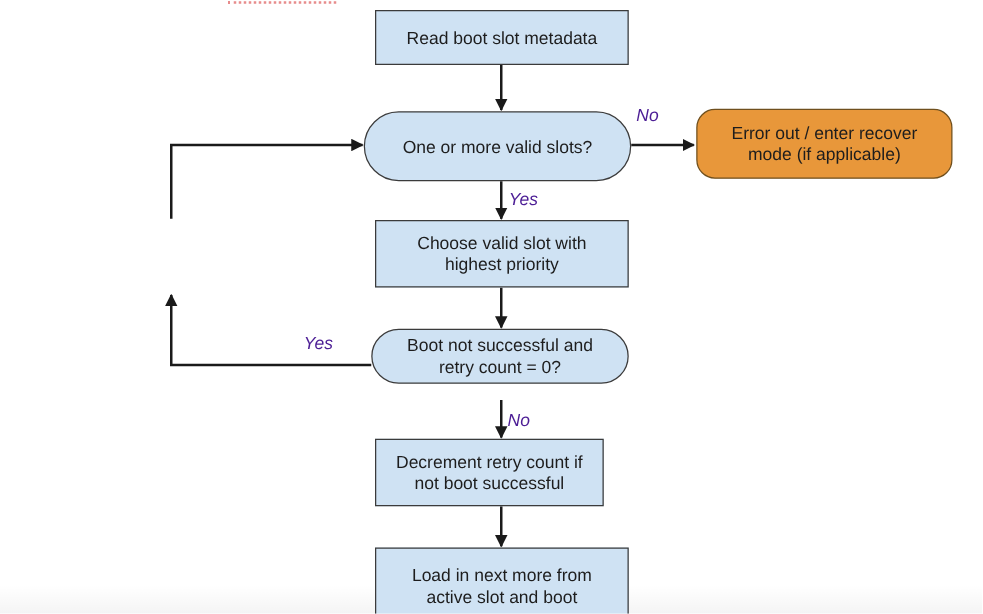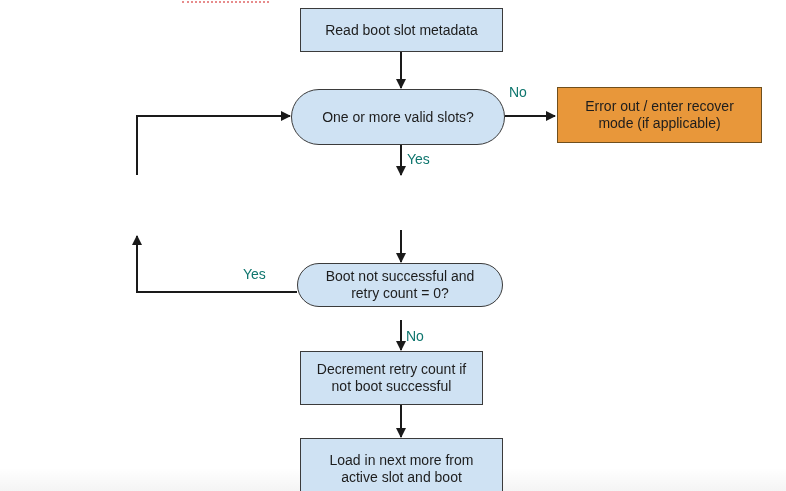--- a/index.html
+++ b/index.html
@@ -34,22 +34,23 @@
     border-radius: 29px;
   }
   .error {
     background: #e8973a;
     border: 1.5px solid #6f4f1d;
   }
   .edge-label {
     position: absolute;
     z-index: 3;
     font-size: 14px;
-    color: #0f766e;
+    color: #4c1d95;
     white-space: nowrap;
+    font-style: italic;
   }
   #arrows {
     position: absolute;
     left: 0; top: 0;
     width: 786px; height: 491px;
     z-index: 1;
   }
   #arrows polyline, #arrows line {
     fill: none;
     stroke: #1a1a1a;
@@ -66,21 +67,21 @@
   .bottom-fade {
     position: absolute;
     left: 0; top: 468px;
     width: 786px; height: 23px;
     background: linear-gradient(to bottom, rgba(0,0,0,0) 0%, rgba(0,0,0,0.045) 100%);
     z-index: 0;
   }
   
   #n-read      { left: 300px; top: 8px;   width: 203px; height: 44px; }
   #n-valid     { left: 291px; top: 89px;  width: 214px; height: 56px; }
-  #n-error     { left: 557px; top: 87px;  width: 205px; height: 56px; }
+  #n-error     { left: 557px; top: 87px;  width: 205px; height: 56px; border-radius: 15px; }
   #n-choose    { left: 300px; top: 176px; width: 203px; height: 54px; }
   #n-mark      { left: 36px;  top: 175px; width: 202px; height: 60px; }
   #n-boot      { left: 297px; top: 263px; width: 206px; height: 44px; }
   #n-decrement { left: 300px; top: 351px; width: 183px; height: 54px; }
   #n-load      { left: 300px; top: 438px; width: 203px; height: 62px; }
   #lbl-valid-no  { left: 509px; top: 84px;  }
   #lbl-valid-yes { left: 407px; top: 151px; }
   #lbl-boot-yes  { left: 243px; top: 266px; }
   #lbl-boot-no   { left: 406px; top: 328px; }
 </style>
@@ -113,20 +114,23 @@
   </div>
 
   <div id="n-read" class="node process">
     <span>Read boot slot metadata</span>
   </div>
 
   <div id="n-error" class="node error">
     <span>Error out / enter recover mode (if applicable)</span>
   </div>
 
+  <div id="n-choose" class="node process">
+    <span>Choose valid slot with highest priority</span>
+  </div>
 
 
   <div id="n-boot" class="node decision">
     <span>Boot not successful and retry count = 0?</span>
   </div>
 
   <div id="n-decrement" class="node process">
     <span>Decrement retry count if not boot successful</span>
   </div>
 

